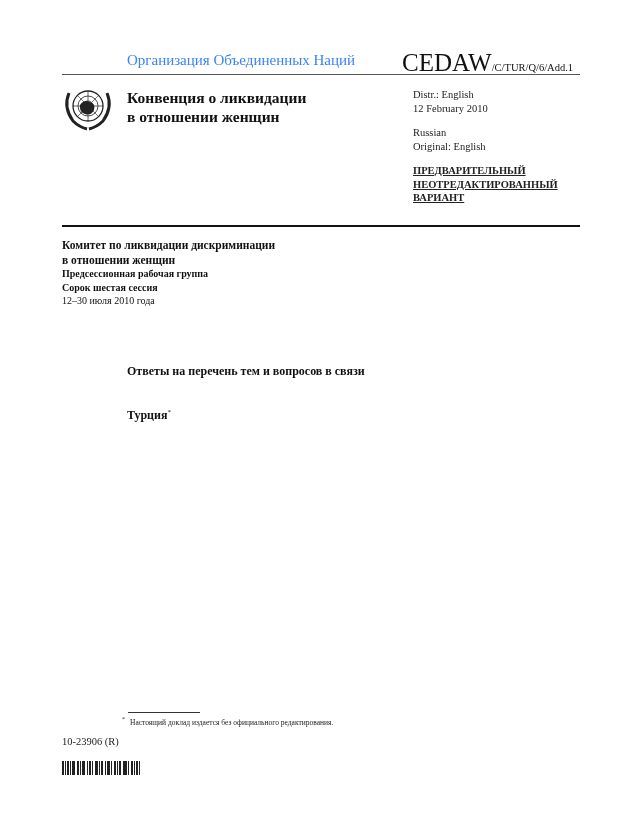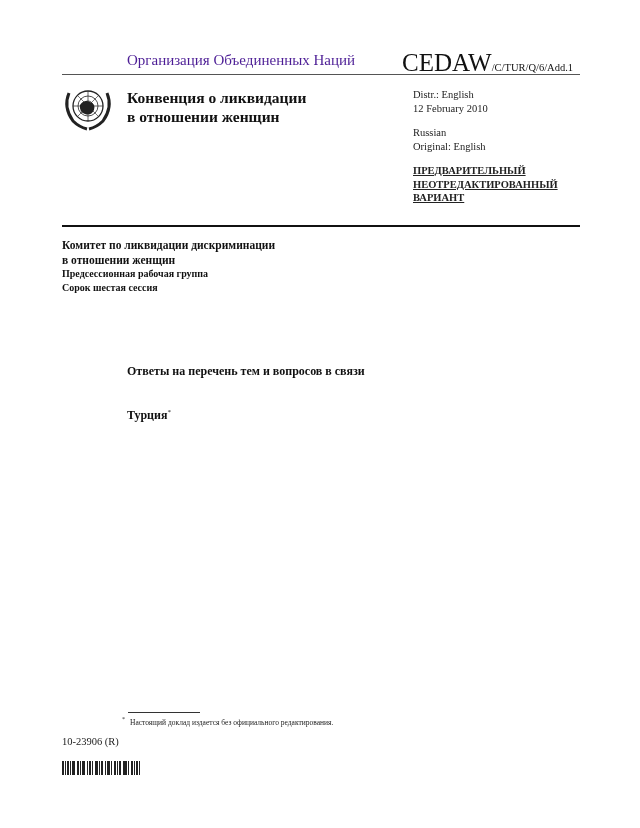--- a/index.html
+++ b/index.html
@@ -1,19 +1,19 @@
 <!DOCTYPE html>
 <html><head>
 <meta charset="utf-8">
 <style>
   html, body { margin:0; padding:0; }
   body { width:640px; height:828px; background:#ffffff; position:relative; overflow:hidden;
          font-family:"Liberation Serif","DejaVu Serif",serif; color:#111; }
   .abs { position:absolute; }
-  .org { left:127px; top:52px; font-size:15px; color:#4c1d95; }
+  .org { left:127px; top:52px; font-size:15px; color:#3b82f6; }
   .symbol { left:402px; top:49px; font-size:25px; color:#111; white-space:nowrap; }
   .symbol .sub { font-size:10.5px; }
   .rule-top { left:62px; top:74px; width:518px; height:1px; background:#555; }
   .logo { left:60px; top:83px; width:56px; height:50px; }
   .conv { left:127px; top:88px; font-size:15.5px; font-weight:bold; line-height:19px; }
   .meta { left:413px; top:88px; font-size:10.5px; line-height:14px; color:#222; }
   .meta p { margin:0; }
   .meta .gap { height:10px; }
   .meta .prelim { font-weight:bold; text-decoration:underline; line-height:13.5px; }
   .rule-thick { left:62px; top:225px; width:518px; height:2px; background:#111; }
@@ -71,20 +71,21 @@
   <p class="prelim">ВАРИАНТ</p>
 </div>
 
 <div class="abs rule-thick"></div>
 
 <div class="abs committee">
   <div class="b1">Комитет по ликвидации дискриминации</div>
   <div class="b1">в отношении женщин</div>
   <div class="b2">Предсессионная рабочая группа</div>
   <div class="b2">Сорок шестая сессия</div>
+  <div class="n">12–30 июля 2010 года</div>
 </div>
 
 <div class="abs title">
   <div>Ответы на перечень тем и вопросов в связи</div>
 </div>
 <div class="abs country"><span>Турция</span><sup>*</sup></div>
 
 <div class="abs fn-rule"></div>
 <div class="abs footnote"><sup>*</sup><span>Настоящий доклад издается без официального редактирования.</span></div>
 

